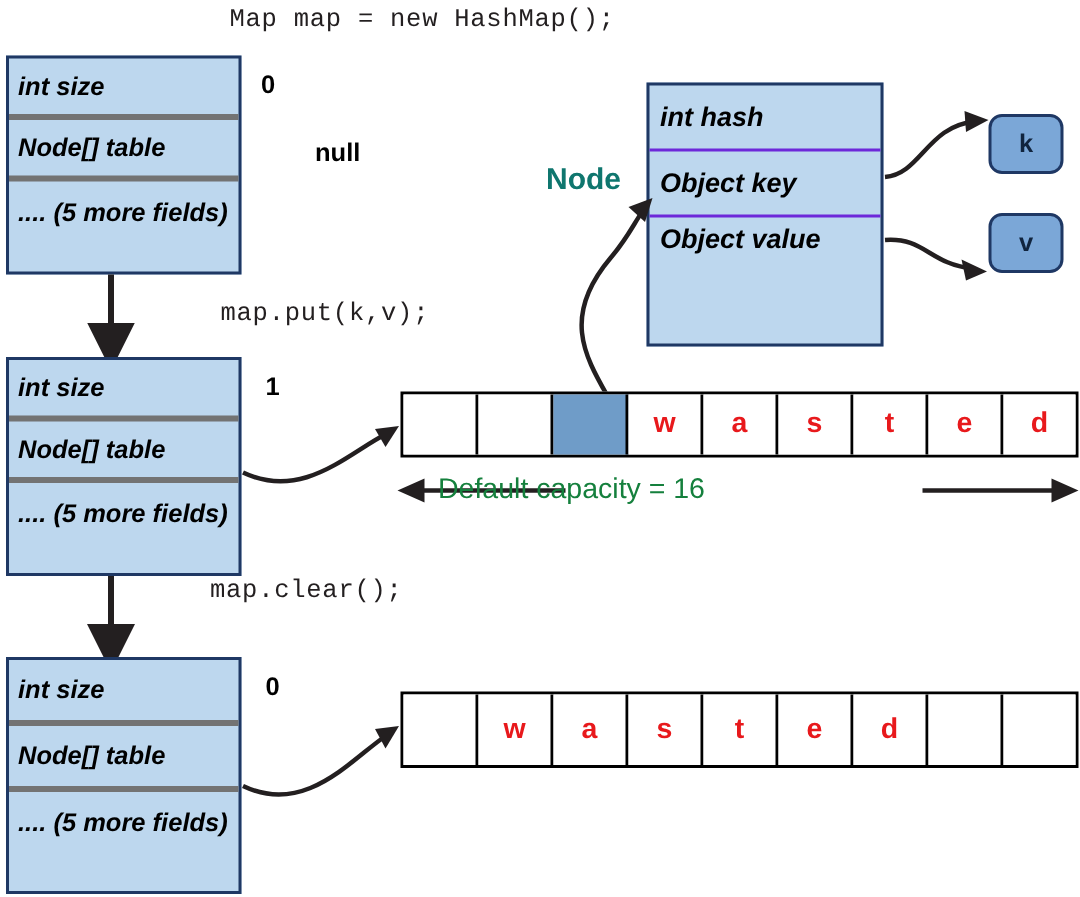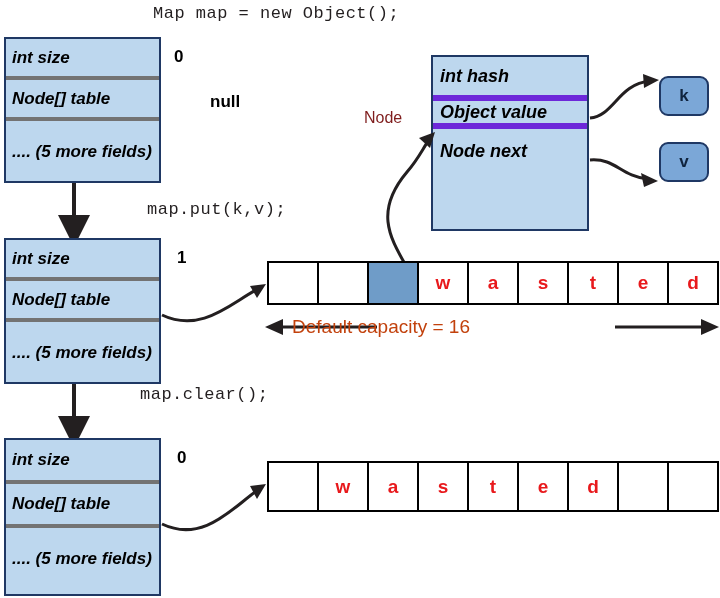--- a/index.html
+++ b/index.html
@@ -10,53 +10,53 @@
   
   .code{font-family:"Liberation Mono","DejaVu Sans Mono",monospace;
         font-size:17px;color:#231f20;letter-spacing:.5px;white-space:nowrap;}
 
   
   .struct{box-sizing:border-box;border:2px solid #1f3864;background:#bdd7ee;}
   .struct .row{box-sizing:border-box;border-bottom:4px solid #737373;
                font-style:italic;font-weight:600;font-size:17px;color:#000;
                display:flex;align-items:center;padding:0 6px;line-height:1.05;}
   .struct .row:last-child{border-bottom:none;}
-  .struct .row.two{display:block;padding-top:22px;}
+  .struct .row.two{display:block;padding-top:12px;}
 
   
   .val{font-weight:bold;font-size:17px;color:#000;white-space:nowrap;}
 
   
   .node{box-sizing:border-box;border:2px solid #1f3864;background:#bdd7ee;}
-  .node .nrow{box-sizing:border-box;border-bottom:6px solid #6d28d9;
+  .node .nrow{box-sizing:border-box;border-bottom:2px solid #6d28d9;
               font-style:italic;font-weight:600;font-size:18px;
               display:flex;align-items:center;padding-left:7px;}
   .node .nrow:last-child{border-bottom:none;}
 
   
   .kv{box-sizing:border-box;border:2px solid #1f3864;background:#7ba7d7;
       border-radius:9px;display:flex;align-items:center;justify-content:center;
       font-size:17px;font-weight:600;color:#10243e;}
 
   
   .array{box-sizing:border-box;border:2px solid #000;display:flex;background:#fff;}
   .array .cell{box-sizing:border-box;border-right:2px solid #000;background:#fff;
                display:flex;align-items:center;justify-content:center;
                font-size:19px;font-weight:bold;color:#e8191c;}
   .array .cell:last-child{border-right:none;}
   .array .cell.filled{background:#6f9cc8;}
 
-  .caption{font-size:19px;color:#c2410c;white-space:nowrap;}
+  .caption{font-size:19px;color:#15803d;white-space:nowrap;}
 
   svg{overflow:visible;}
 </style>
 </head>
 <body>
 
-<div class="abs code" style="left:153px;top:4px;">Map map = new Object();</div>
+<div class="abs code" style="left:153px;top:4px;">Map map = new HashMap();</div>
 
 <div class="abs struct" style="left:4px;top:37px;width:157px;height:146px;">
   <div class="row" style="height:41px;">int size</div>
   <div class="row" style="height:41px;">Node[] table</div>
   <div class="row two" style="height:60px;">.... (5 more fields)</div>
 </div>
 <div class="abs val" style="left:174px;top:47px;">0</div>
 <div class="abs val" style="left:174px;top:92px;margin-left:36px;">null</div>
 
 <svg class="abs" style="left:62px;top:183px;" width="30" height="62">
@@ -93,26 +93,26 @@
   <div class="row" style="height:44px;">Node[] table</div>
   <div class="row two" style="height:68px;">.... (5 more fields)</div>
 </div>
 <div class="abs val" style="left:177px;top:448px;">0</div>
 
 <svg class="abs" style="left:160px;top:462px;" width="115" height="70">
   <path d="M2,62 C44,82 74,44 98,28" fill="none" stroke="#231f20" stroke-width="3"></path>
   <path d="M106,22 L90,24 L97,37 Z" fill="#231f20"></path>
 </svg>
 
-<div class="abs" style="left:364px;top:109px;font-size:16px;color:#7f1d1d;">Node</div>
+<div class="abs" style="left:364px;top:109px;font-size:20px;color:#0f766e;font-weight:bold;">Node</div>
 
 <div class="abs node" style="left:431px;top:55px;width:158px;height:176px;">
   <div class="nrow" style="height:44px;">int hash</div>
+  <div class="nrow" style="height:44px;">Object key</div>
   <div class="nrow" style="height:28px;">Object value</div>
-  <div class="nrow" style="height:44px;">Node next</div>
 </div>
 
 <div class="abs kv" style="left:659px;top:76px;width:50px;height:40px;">k</div>
 <div class="abs kv" style="left:659px;top:142px;width:50px;height:40px;">v</div>
 
 <svg class="abs" style="left:588px;top:70px;" width="80" height="60">
   <path d="M2,48 C26,46 30,14 62,11" fill="none" stroke="#231f20" stroke-width="3"></path>
   <path d="M71,10 L55,4 L56,18 Z" fill="#231f20"></path>
 </svg>
 

